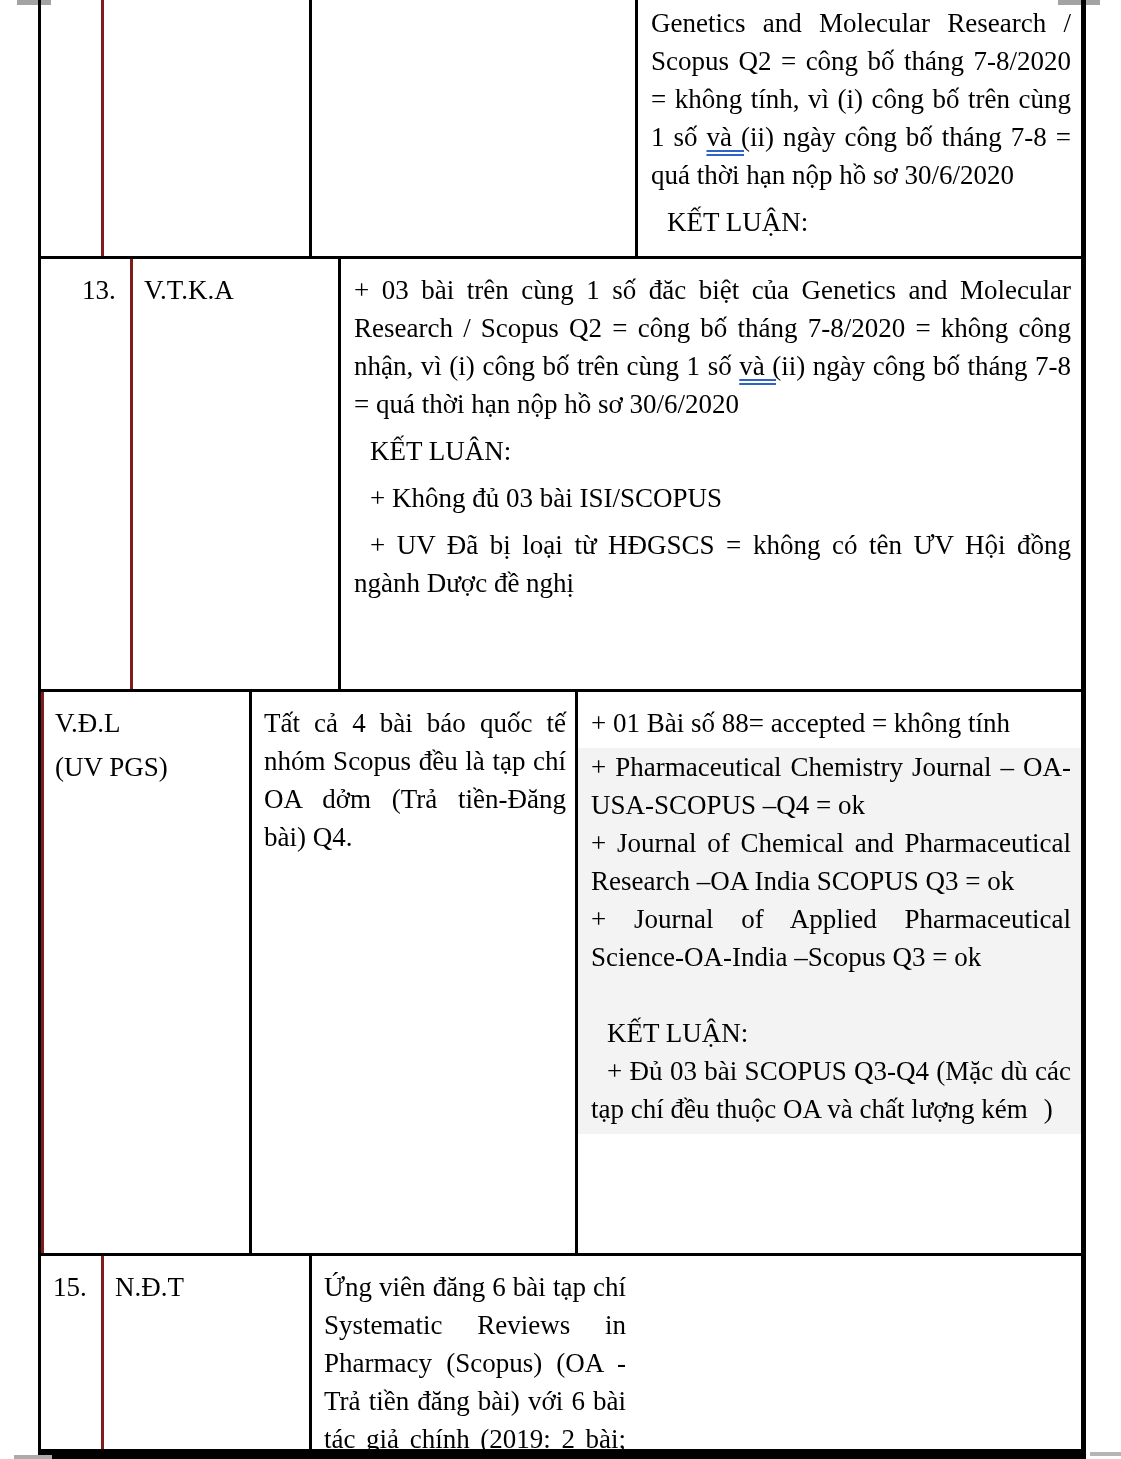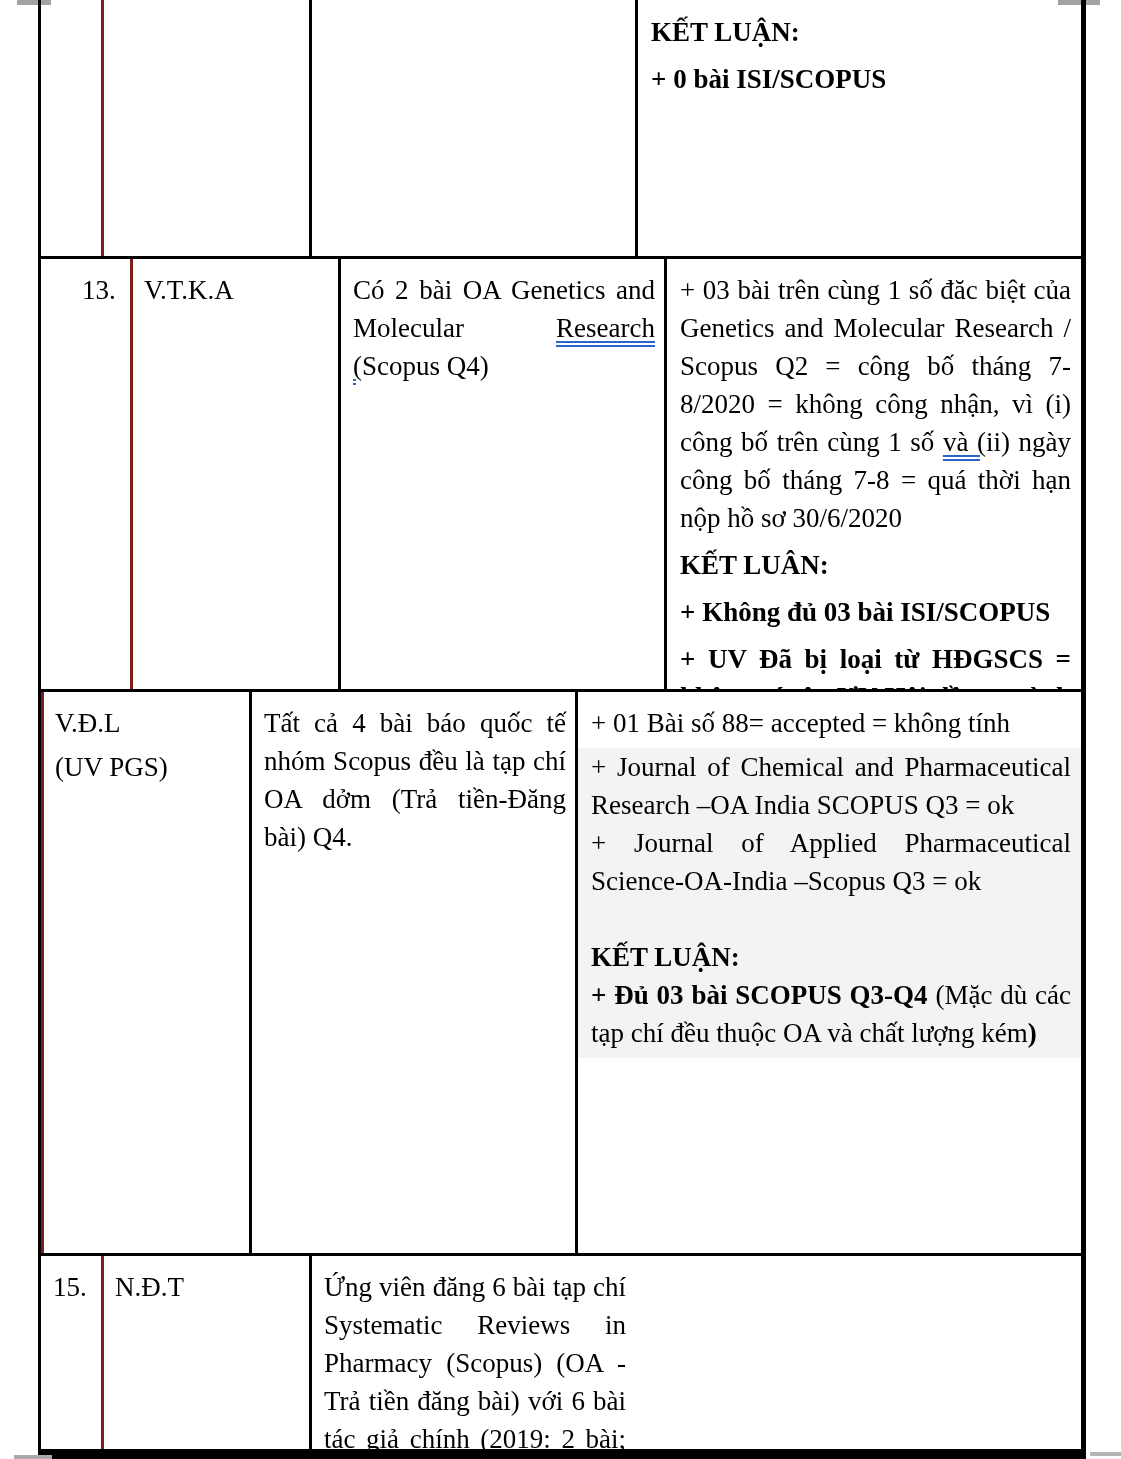--- a/index.html
+++ b/index.html
@@ -26,21 +26,21 @@
   .r12{height:256px;}
   .r12 .c4{padding-top:4px;}
   .r13{height:433px;padding-left:29px;}
   .r14{height:564px;}
   .r15{height:224px;}
   .para{margin:0;text-align:justify;}
   .para.left{text-align:left;}
   .para.sp{margin-top:9px;}
   .para.sp2{margin-top:6px;}
   .para.blank span{display:inline-block;min-width:1px;}
-  .b{font-weight:bold;}
+  .b{font-weight:normal;margin-left:16px;}
   .u{
     text-decoration-line:underline;
     text-decoration-style:double;
     text-decoration-color:#2e63c8;
     text-underline-offset:4px;
   }
   .hl{
     background:#f3f3f3;
     margin:6px -10px 0 -13px;
     padding:0 10px 6px 13px;
@@ -60,34 +60,32 @@
   <div class="edge tl"></div>
   <div class="edge tr"></div>
 
   <div class="tbl">
 
     <div class="row first r12">
       <div class="cell c1"></div>
       <div class="cell c2"></div>
       <div class="cell c3"></div>
       <div class="cell c4">
+          <p class="para justify"><span>Genetics and Molecular Research / Scopus Q2 = công bố tháng 7-8/2020 = không tính, vì (i) công bố trên cùng 1 số </span><span class="u">và (</span><span>ii) ngày công bố tháng 7-8 = quá thời hạn nộp hồ sơ 30/6/2020</span></p>
           <p class="para left sp"><span class="b">KẾT LUẬN:</span></p>
           <p class="para left sp"><span class="b">+ 0 bài ISI/SCOPUS</span></p>
         </div>
     </div>
 
     <div class="row r13">
       <div class="cell c1">
         <p class="para left">13.</p>
       </div>
       <div class="cell c2">
           <p class="para left"><span>V.T.K.A</span></p>
-        </div>
-      <div class="cell c3">
-          <p class="para justify"><span>Có 2 bài OA Genetics and Molecular </span><span class="u">Research (</span><span>Scopus Q4)</span></p>
         </div>
       <div class="cell c4">
           <p class="para justify"><span>+ 03 bài trên cùng 1 số đăc biệt của Genetics and Molecular Research / Scopus Q2 = công bố tháng 7-8/2020 = không công nhận, vì (i) công bố trên cùng 1 số </span><span class="u">và (</span><span>ii) ngày công bố tháng 7-8 = quá thời hạn nộp hồ sơ 30/6/2020</span></p>
           <p class="para left sp"><span class="b">KẾT LUÂN:</span></p>
           <p class="para left sp"><span class="b">+ Không đủ 03 bài ISI/SCOPUS</span></p>
           <p class="para justify sp"><span class="b">+ UV Đã bị loại từ HĐGSCS = không có tên ƯV Hội đồng ngành Dược đề nghị</span></p>
         </div>
     </div>
 
     <div class="row r14">
@@ -96,20 +94,21 @@
           <p class="para left sp2"><span>(UV PGS)</span></p>
         </div>
       <div class="cell c3">
           <p class="para justify"><span>Tất cả 4 bài báo quốc tế nhóm Scopus đều là tạp chí OA dởm (Trả tiền-Đăng bài) Q4.</span></p>
         </div>
       <div class="cell c4">
         <div>
             <p class="para justify"><span>+ 01 Bài số 88= accepted = không tính</span></p>
           </div>
         <div class="hl">
+            <p class="para justify"><span>+ Pharmaceutical Chemistry Journal – OA-USA-SCOPUS –Q4 = ok</span></p>
             <p class="para justify"><span>+ Journal of Chemical and Pharmaceutical Research –OA India SCOPUS Q3 = ok</span></p>
             <p class="para justify"><span>+ Journal of Applied Pharmaceutical Science-OA-India –Scopus Q3 = ok</span></p>
             <p class="para left blank"><span>&nbsp;</span></p>
             <p class="para left"><span class="b">KẾT LUẬN:</span></p>
             <p class="para justify"><span class="b">+ Đủ 03 bài SCOPUS Q3-Q4</span><span> (Mặc dù các tạp chí đều thuộc OA và chất lượng kém</span><span class="b">)</span></p>
           </div>
       </div>
     </div>
 
     <div class="row r15">

